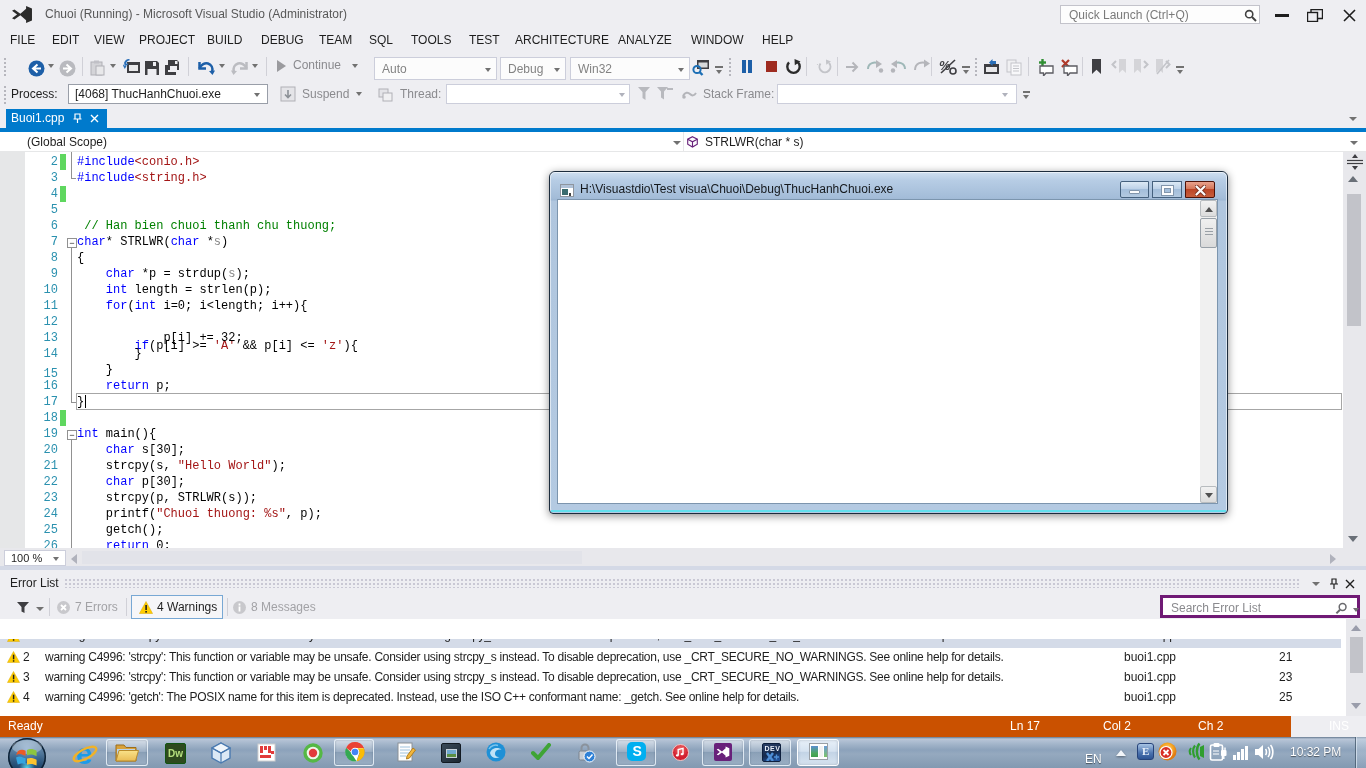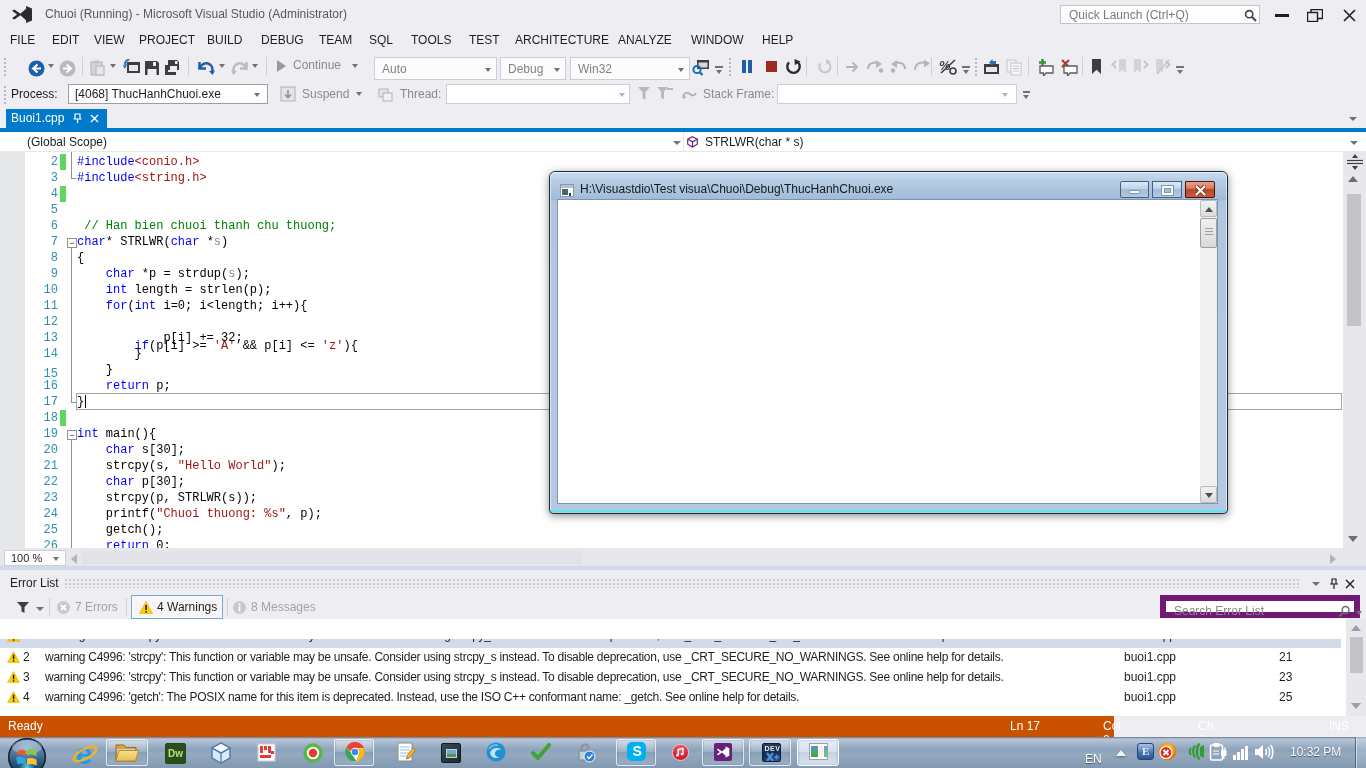--- a/index.html
+++ b/index.html
@@ -428,21 +428,21 @@
     </svg>
   <div class="abs" style="left:157px;top:30px;color:#1e1e1e;">4 Warnings</div>
   <div class="sep1" style="left:227px;top:28px;height:18px;"></div>
   <svg class="abs" style="left:233px;top:31px;" width="13" height="13" viewBox="0 0 13 13">
       <circle cx="6.5" cy="6.5" r="6.5" fill="#c8c8cc"></circle>
       <rect x="5.6" y="2.5" width="1.8" height="2" fill="#fff"></rect>
       <rect x="5.6" y="5.5" width="1.8" height="5" fill="#fff"></rect>
     </svg>
   <div class="abs" style="left:251px;top:30px;color:#a2a2a6;">8 Messages</div>
 
-  <div class="abs" style="left:1160px;top:25px;width:200px;height:23px;background:#fff;border:6px solid #701a75;">
+  <div class="abs" style="left:1160px;top:25px;width:200px;height:23px;background:#fff;border:3px solid #701a75;">
     <div class="abs" style="left:8px;top:3px;color:#8a8a8e;">Search Error List</div>
     <svg class="abs" style="left:172px;top:4px;" width="13" height="13" viewBox="0 0 13 13">
         <circle cx="7.6" cy="5" r="3.4" fill="none" stroke="#6a6a6e" stroke-width="1.5"></circle>
         <line x1="5" y1="7.8" x2="1.4" y2="11.4" stroke="#6a6a6e" stroke-width="2"></line>
       </svg>
     <div class="caret" style="left:190px;top:10px;border-left-width:3px;border-right-width:3px;"></div>
   </div>
 
   <div class="abs" style="left:0;top:49px;width:1366px;height:97px;background:#fff;">
 
@@ -486,21 +486,21 @@
     <div class="abs" style="left:1124px;top:71px;color:#1e1e1e;">buoi1.cpp</div>
     <div class="abs" style="left:1279px;top:71px;color:#1e1e1e;">25</div>
 
     <div class="abs" style="left:1346px;top:0;width:20px;height:97px;background:#e8e8ec;"></div>
     <div class="abs" style="left:1351px;top:6px;width:0;height:0;border-left:5px solid transparent;border-right:5px solid transparent;border-bottom:6px solid #9a9dab;"></div>
     <div class="abs" style="left:1350px;top:18px;width:13px;height:36px;background:#c2c3c9;"></div>
     <div class="abs" style="left:1351px;top:84px;width:0;height:0;border-left:5px solid transparent;border-right:5px solid transparent;border-top:6px solid #9a9dab;"></div>
   </div>
 </div>
 
-<div class="abs" style="left:0;top:716px;width:1114px;height:21px;background:#ca5100;color:#fff;">
+<div class="abs" style="left:0;top:716px;width:1291px;height:21px;background:#ca5100;color:#fff;">
   <div class="abs" style="left:8px;top:3px;">Ready</div>
   <div class="abs" style="left:1010px;top:3px;">Ln 17</div>
   <div class="abs" style="left:1103px;top:3px;">Col 2</div>
   <div class="abs" style="left:1198px;top:3px;">Ch 2</div>
   <div class="abs" style="left:1329px;top:3px;">INS</div>
 </div>
 
 <div class="abs" id="console" style="left:549px;top:171px;width:679px;height:343px;">
 
   <div class="abs" style="left:0;top:0;width:679px;height:343px;border:1px solid #1c2c3d;border-radius:6px 6px 4px 4px;background:linear-gradient(180deg,#cfdff0 0px,#b7cde5 8px,#a3bcd8 26px,#9db7d4 28px,#b0c6de 29px,#b4cae2 100%);box-shadow:0 2px 8px rgba(0,0,0,0.45);"></div>

